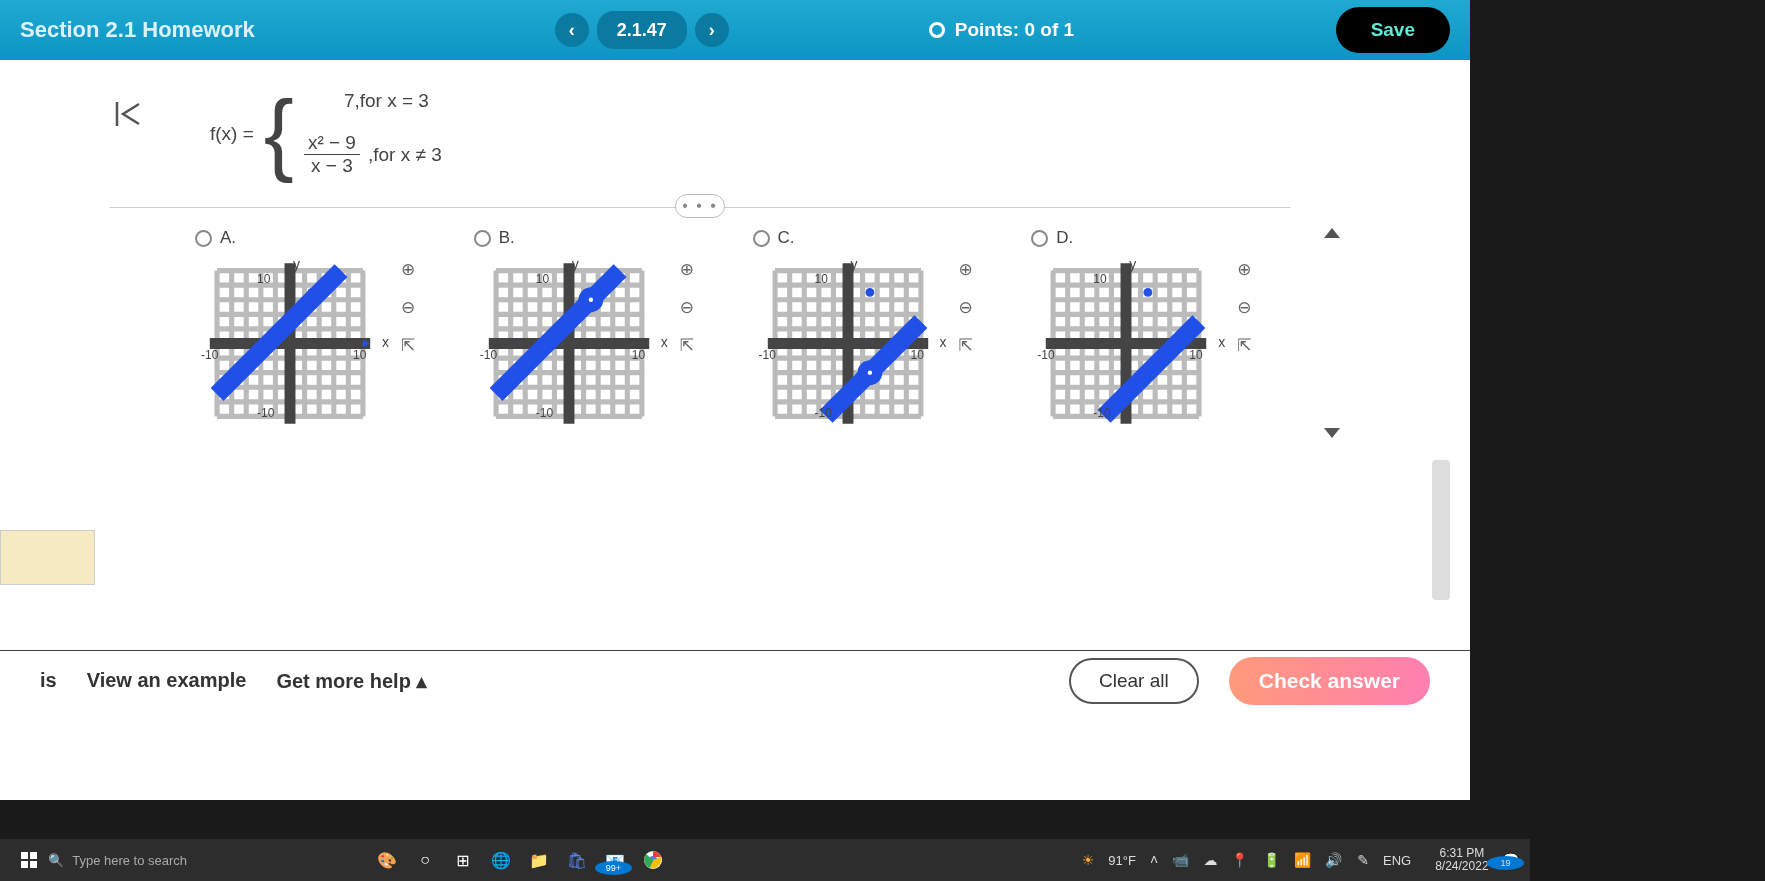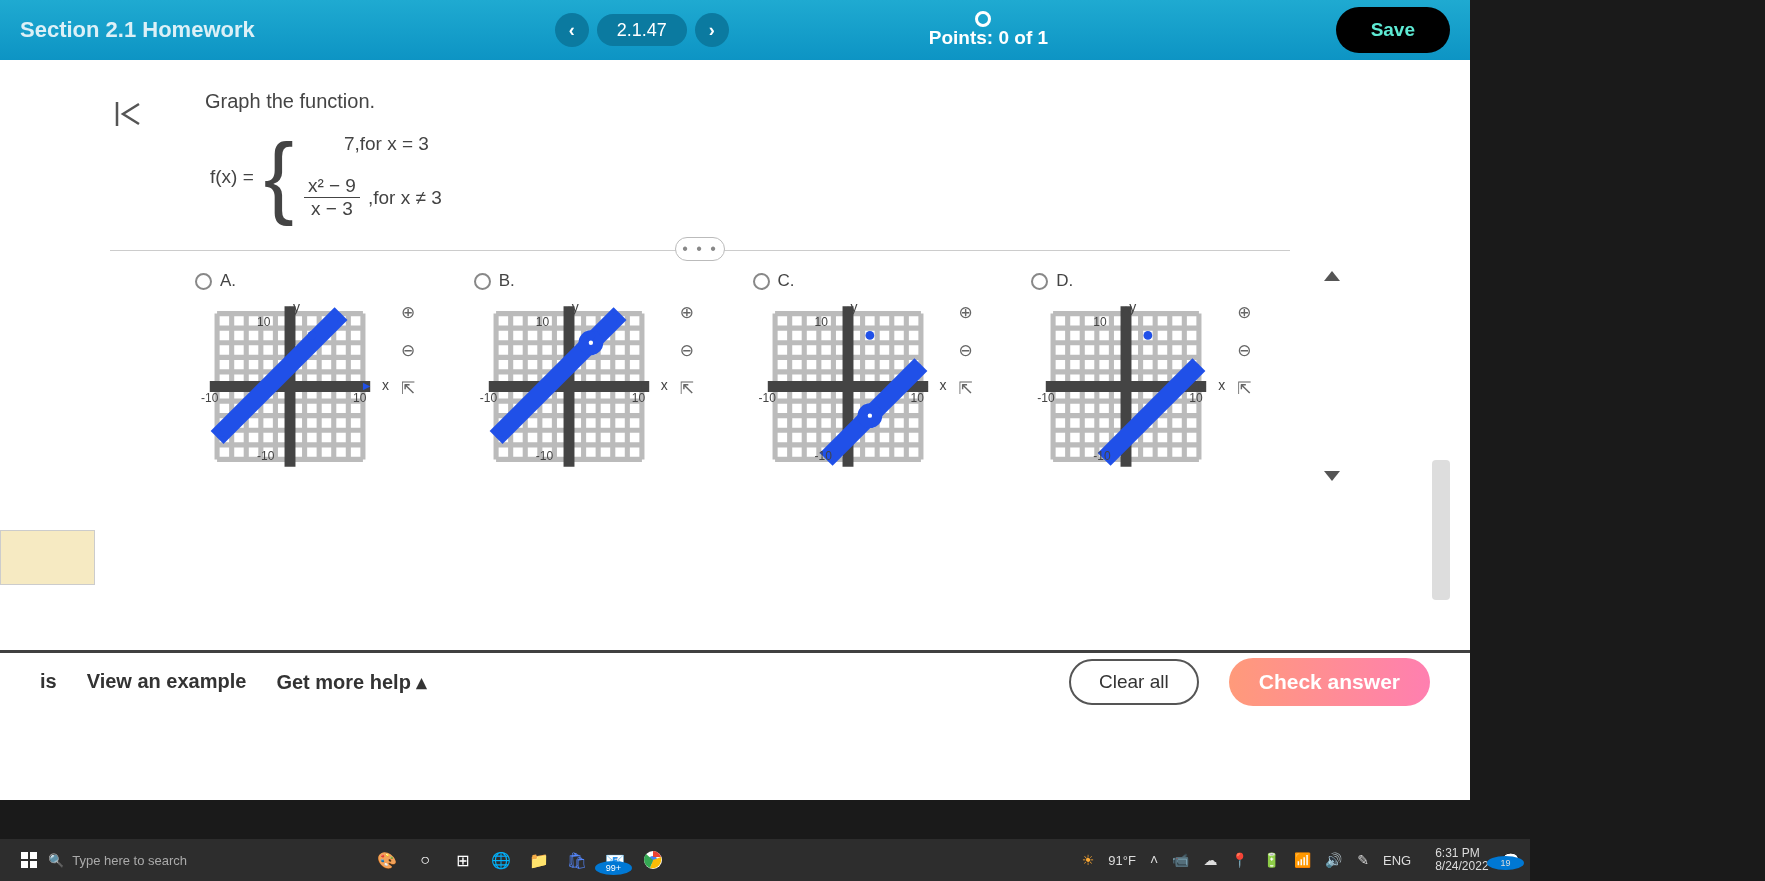--- a/index.html
+++ b/index.html
@@ -2,22 +2,22 @@
 <html><head>
 <meta charset="utf-8">
 <style>
 * { margin: 0; padding: 0; box-sizing: border-box; font-family: Arial, Helvetica, sans-serif; }
 body { width: 1765px; height: 881px; background: #1a1a1a; overflow: hidden; position: relative; }
 .window { width: 1470px; height: 800px; background: #fff; position: absolute; top: 0; left: 0; }
 .header-bar { height: 60px; background: linear-gradient(180deg, #1faad1 0%, #0d94c4 100%); display: flex; align-items: center; padding: 12px 20px; color: #fff; }
 .hw-title { font-size: 22px; font-weight: bold; opacity: 0.85; }
 .nav-pill { margin-left: 300px; display: flex; align-items: center; }
 .nav-btn { width: 34px; height: 34px; background: #0b7aa0; border-radius: 17px; display: flex; align-items: center; justify-content: center; color: #fff; font-size: 18px; font-weight: bold; cursor: pointer; }
-.nav-label { background: #0b7aa0; height: 32px; padding: 0 20px; border-radius: 17px; margin: 0 8px; display: flex; align-items: center; font-size: 18px; font-weight: normal; }
-.points-area { margin-left: 200px; display: flex; align-items: center; font-size: 19px; font-weight: 600; flex-direction: column; }
+.nav-label { background: #0b7aa0; height: 38px; padding: 0 20px; border-radius: 17px; margin: 0 8px; display: flex; align-items: center; font-size: 18px; font-weight: bold; }
+.points-area { margin-left: 200px; display: flex; align-items: center; font-size: 19px; font-weight: 600; }
 .circle-o { width: 16px; height: 16px; border: 3px solid #fff; border-radius: 50%; margin-right: 10px; }
 .save-btn { margin-left: auto; background: #000; color: #5eead4; padding: 12px 35px; border-radius: 25px; font-size: 19px; font-weight: 600; cursor: pointer; }
 .content { padding: 30px 180px 0 110px; position: relative; height: 590px; }
 .collapse-btn { position: absolute; left: 115px; top: 40px; font-size: 28px; color: #444; cursor: pointer; }
 .prompt { font-size: 20px; color: #444; margin-left: 95px; margin-bottom: 20px; }
 .math { margin-left: 100px; font-size: 19px; color: #444; display: flex; align-items: center; }
 .brace { font-size: 90px; font-weight: 100; margin: 0 10px; line-height: 0.9; }
 .pieces { display: flex; flex-direction: column; gap: 20px; }
 .piece { display: flex; align-items: center; }
 .frac { display: inline-flex; flex-direction: column; align-items: center; margin-right: 8px; }
@@ -28,36 +28,36 @@
 .opt { display: flex; flex-direction: column; width: 290px; }
 .opt-head { display: flex; align-items: center; gap: 8px; font-size: 17px; color: #444; margin-bottom: 8px; }
 .radio { width: 17px; height: 17px; border: 2px solid #888; border-radius: 50%; display: inline-block; cursor: pointer; }
 .graph-row { display: flex; align-items: flex-start; gap: 10px; }
 .graph-box { width: 190px; height: 175px; position: relative; }
 .graph-tools { display: flex; flex-direction: column; gap: 12px; }
 .tool-btn { width: 26px; height: 26px; display: flex; align-items: center; justify-content: center; font-size: 17px; color: #666; cursor: pointer; border: 1px solid transparent; }
 .axis-label-y { position: absolute; top: 0; left: 98px; font-size: 14px; color: #444; }
 .axis-label-x { position: absolute; top: 78px; right: -4px; font-size: 14px; color: #444; }
 .tick { position: absolute; font-size: 12px; color: #444; }
-.footer-bar { height: 60px; border-top: 3px solid #404040; display: flex; align-items: center; padding: 0 40px; gap: 30px; }
+.footer-bar { height: 60px; border-top: 1px solid #404040; display: flex; align-items: center; padding: 0 40px; gap: 30px; }
 .fbtn-text { font-size: 20px; font-weight: 600; color: #333; cursor: pointer; }
 .fbtn-pill { border: 2.5px solid #555; padding: 10px 28px; border-radius: 26px; font-size: 19px; font-weight: 500; color: #333; cursor: pointer; }
 .fbtn-check { background: linear-gradient(90deg, #ff9a7a 0%, #ff7fb0 100%); color: #fff; padding: 12px 30px; border-radius: 26px; font-size: 21px; font-weight: 700; cursor: pointer; }
 .left-tab { position: absolute; left: 0; top: 530px; width: 95px; height: 55px; background: #f6eac2; border: 1px solid #ccc; }
 .scroll-arrows { position: absolute; right: -35px; display: flex; flex-direction: column; justify-content: space-between; height: 210px; top: 0; }
 .arrow { width: 0; height: 0; border-left: 8px solid transparent; border-right: 8px solid transparent; cursor: pointer; }
 .arrow.up { border-bottom: 10px solid #555; }
 .arrow.down { border-top: 10px solid #555; }
 .right-scroll { position: absolute; right: 20px; top: 400px; width: 18px; height: 140px; background: #ddd; border-radius: 4px; }
 
 .taskbar { position: absolute; bottom: 0; left: 0; width: 1530px; height: 42px; background: #2d2d2d; display: flex; align-items: center; padding: 0 10px; color: #fff; font-size: 13px; }
 .search-box { display: flex; align-items: center; gap: 8px; color: #aaa; width: 260px; }
 .tray { margin-left: auto; display: flex; align-items: center; gap: 14px; color: #ddd; }
 .tray-icon { font-size: 14px; }
-.clock { text-align: left; line-height: 1.1; font-size: 12px; margin-left: 10px; }
+.clock { text-align: center; line-height: 1.1; font-size: 12px; margin-left: 10px; }
 .tb-icon { width: 26px; height: 26px; margin: 0 6px; display: flex; align-items: center; justify-content: center; font-size: 16px; }
 .notif-badge { position: relative; }
 .notif-count { position: absolute; bottom: -2px; right: -4px; background: #0078d4; border-radius: 50%; width: 37px; height: 14px; font-size: 9px; display: flex; align-items: center; justify-content: center; }
 svg.grid line.axis { stroke: #444; stroke-width: 1.5; }
 svg.grid line.g { stroke: #bbb; stroke-width: 0.7; }
 svg.grid .plot { stroke: #2050e8; stroke-width: 2.5; fill: none; }
 svg.grid .arrowhead { fill: #2050e8; }
 svg.grid .dot-open { fill: #fff; stroke: #2050e8; stroke-width: 2; }
 svg.grid .dot-closed { fill: #2050e8; }
 </style>
@@ -79,21 +79,20 @@
     </div>
     <span class="save-btn">Save</span>
   </div>
 
   <div class="content">
     <span class="collapse-btn">
       <svg width="30" height="28" viewBox="0 0 30 28">
           <path d="M2 2 L2 26 M24 4 L8 14 L24 24" stroke="#555" stroke-width="2.5" fill="none"></path>
         </svg>
     </span>
-    <div class="prompt">Graph the function.</div>
 
     <div class="math">
       <span>f(x) =</span>
       <span class="brace">{</span>
       <div class="pieces">
         <div class="piece" style="margin-left:40px;">
           <span>7,</span>
           <span> for x = 3</span>
         </div>
         <div class="piece">

